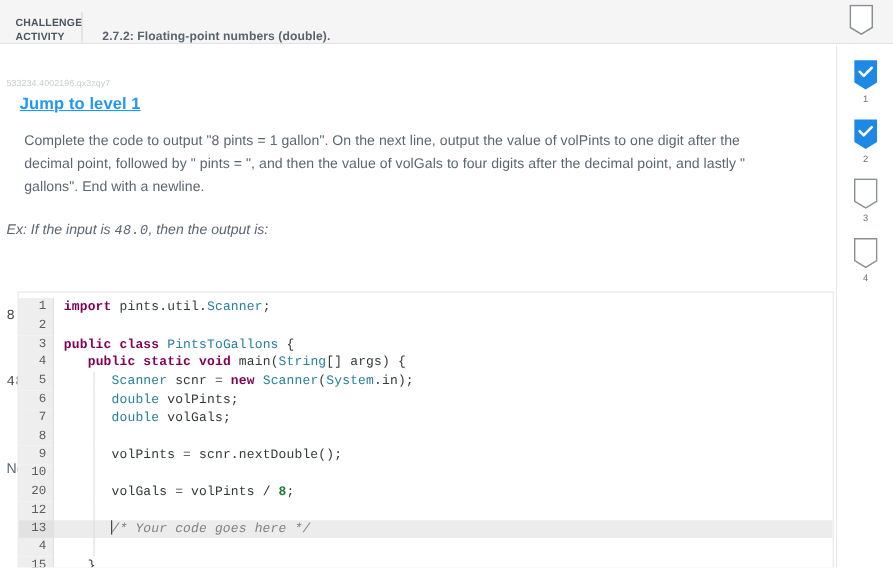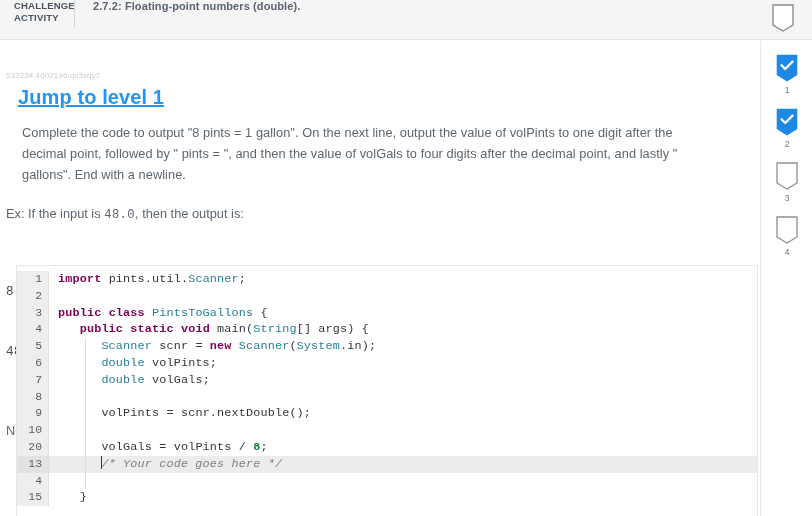--- a/index.html
+++ b/index.html
@@ -15,21 +15,21 @@
     color: #5c6670;
     position: relative;
   }
 
   
   .header {
     height: 40px;
     background: #f5f5f5;
     border-bottom: 1px solid #e3e3e3;
     display: flex;
-    align-items: flex-start;
+    align-items: flex-end;
     position: relative;
     box-sizing: border-box;
   }
   .ca-label {
     width: 72px;
     padding-left: 14px;
     font-size: 9.5px;
     font-weight: bold;
     line-height: 11.5px;
     letter-spacing: 0.2px;
@@ -66,41 +66,42 @@
   }
   .activity-id {
     font-size: 8px;
     color: #c8ccd0;
     padding: 10px 0 0 6px;
     letter-spacing: 0.1px;
     font-family: "Liberation Sans", sans-serif;
     margin-top: 20px;
   }
   .jump-level {
-    font-size: 20px;
+    font-size: 15px;
     font-weight: bold;
     color: #2196f3;
     padding: 6px 0 0 18px;
     letter-spacing: 0.1px;
     cursor: pointer;
     display: inline-block;
   }
   .prompt {
     font-size: 12.8px;
     line-height: 21px;
     color: #5c6670;
     padding: 13px 60px 0 6px;
     letter-spacing: 0.05px;
     margin-left: 16px;
   }
   .example-line {
     font-size: 12.8px;
     line-height: 21px;
     color: #5c6670;
     padding: 18px 0 0 6px;
+    font-style: italic;
   }
   .mono-inline {
     font-family: "Liberation Mono", monospace;
     font-size: 12.2px;
     color: #5c6670;
     letter-spacing: 0.4px;
   }
   .example-output {
     font-family: "Liberation Mono", monospace;
     font-size: 12.6px;
@@ -271,20 +272,21 @@
         <div class="code-row"><div class="gutter">2</div><div class="code-text"></div></div>
         <div class="code-row"><div class="gutter">3</div><div class="code-text"><span class="tok-kw">public</span> <span class="tok-kw">class</span> <span class="tok-cls">PintsToGallons</span> {</div></div>
         <div class="code-row"><div class="gutter">4</div><div class="code-text">   <span class="tok-kw">public</span> <span class="tok-kw">static</span> <span class="tok-kw">void</span> <span class="tok-pkg">main</span>(<span class="tok-type">String</span>[] <span class="tok-pkg">args</span>) {</div></div>
         <div class="code-row"><div class="gutter">5</div><div class="code-text"><span class="indent-guide ig1"></span>      <span class="tok-cls">Scanner</span> <span class="tok-pkg">scnr</span> = <span class="tok-kw">new</span> <span class="tok-cls">Scanner</span>(<span class="tok-cls">System</span>.<span class="tok-pkg">in</span>);</div></div>
         <div class="code-row"><div class="gutter">6</div><div class="code-text"><span class="indent-guide ig1"></span>      <span class="tok-type">double</span> <span class="tok-pkg">volPints</span>;</div></div>
         <div class="code-row"><div class="gutter">7</div><div class="code-text"><span class="indent-guide ig1"></span>      <span class="tok-type">double</span> <span class="tok-pkg">volGals</span>;</div></div>
         <div class="code-row"><div class="gutter">8</div><div class="code-text"><span class="indent-guide ig1"></span></div></div>
         <div class="code-row"><div class="gutter">9</div><div class="code-text"><span class="indent-guide ig1"></span>      <span class="tok-pkg">volPints</span> = <span class="tok-pkg">scnr</span>.<span class="tok-pkg">nextDouble</span>();</div></div>
         <div class="code-row"><div class="gutter">10</div><div class="code-text"><span class="indent-guide ig1"></span></div></div>
         <div class="code-row"><div class="gutter">20</div><div class="code-text"><span class="indent-guide ig1"></span>      <span class="tok-pkg">volGals</span> = <span class="tok-pkg">volPints</span> / <span class="tok-num">8</span>;</div></div>
+        <div class="code-row"><div class="gutter">12</div><div class="code-text"><span class="indent-guide ig1"></span></div></div>
         <div class="code-row active"><div class="gutter">13</div><div class="code-text"><span class="indent-guide ig1"></span>      <span class="caret"></span><span class="tok-cmt">/* Your code goes here */</span></div></div>
         <div class="code-row"><div class="gutter">4</div><div class="code-text"><span class="indent-guide ig1"></span></div></div>
         <div class="code-row"><div class="gutter">15</div><div class="code-text">   }</div></div>
       </div>
   </div>
 
 </div>
 
 <div class="right-rail" id="right-rail">
     <div class="rail-item">

